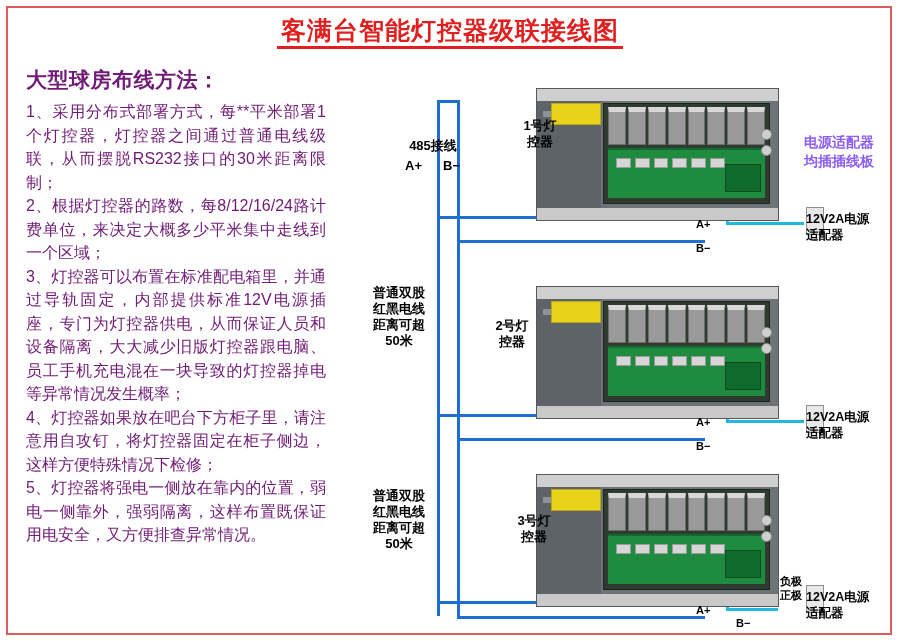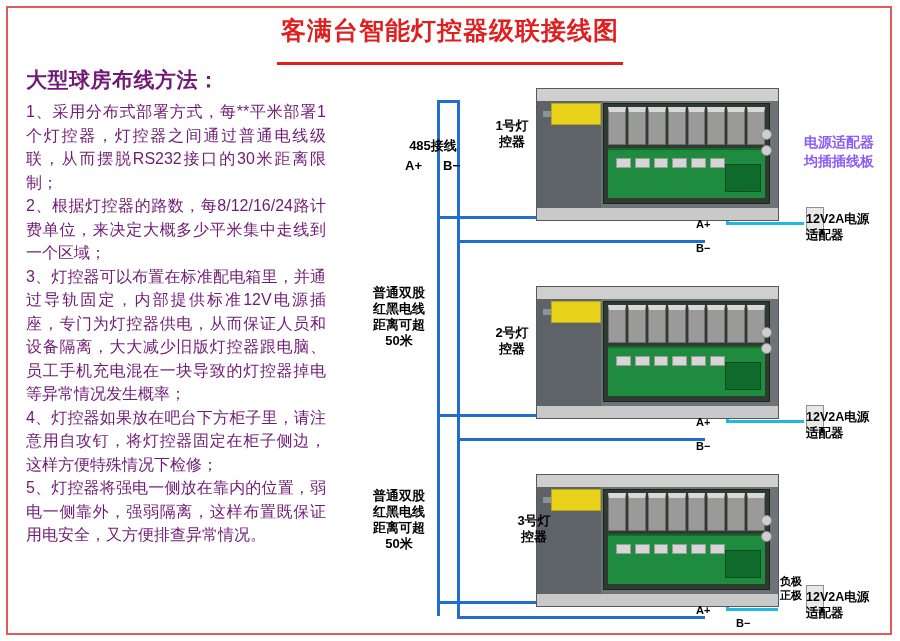--- a/index.html
+++ b/index.html
@@ -1,20 +1,20 @@
 <!DOCTYPE html>
 <html><head>
 <meta charset="utf-8">
 <style>
   html,body{margin:0;padding:0;background:#ffffff;}
   body{font-family:"Liberation Sans","DejaVu Sans",sans-serif;}
   #page{position:relative;width:900px;height:641px;background:#ffffff;overflow:hidden;}
   #frame{position:absolute;left:6px;top:6px;width:886px;height:629px;border:2px solid #e05a5a;box-sizing:border-box;}
   #title{position:absolute;left:0;top:14px;width:900px;text-align:center;color:#e01f1f;font-weight:bold;font-size:25px;letter-spacing:1px;}
-  #title .u{border-bottom:3px solid #e01f1f;padding:0 4px 18px 4px;}
+  #title .u{border-bottom:3px solid #e01f1f;padding:0 4px 2px 4px;}
   
   #left{position:absolute;left:26px;top:66px;width:300px;color:#701a75;}
   #left h2{margin:0 0 6px 0;font-size:21px;font-weight:bold;letter-spacing:0.5px;}
   #left p{margin:0;font-size:16px;line-height:23.5px;text-align:justify;}
   
   .unit{position:absolute;width:240px;height:131px;background:#6e7378;border:1px solid #55585c;box-sizing:border-box;overflow:hidden;}
   .unit .bezeltop{position:absolute;left:0;top:0;width:100%;height:12px;background:#cfcfcf;}
   .unit .bezelbot{position:absolute;left:0;bottom:0;width:100%;height:12px;background:#c9c9c9;}
   .unit .yellowlbl{position:absolute;left:14px;top:14px;width:48px;height:20px;background:#e8d21a;border:1px solid #b9a915;}
   .unit .board{position:absolute;left:66px;top:14px;right:8px;bottom:16px;background:#2f3a30;border:1px solid #1d241e;}
@@ -120,21 +120,21 @@
             <div class="chip"></div>
             <div class="chip"></div>
             <div class="chip"></div>
         </div>
         <div class="greenconn"></div>
       </div>
     </div>
     <div class="knob" style="right:6px;top:40px;"></div>
     <div class="knob" style="right:6px;top:56px;"></div>
   </div>
-  <div class="lbl center" style="left:486px;top:118px;width:52px;white-space:pre-line;">1号灯
+  <div class="lbl center" style="left:514px;top:118px;width:52px;white-space:pre-line;">1号灯
 控器</div>
   <div class="tiny" style="left:696px;top:218px;">A+</div>
   <div class="tiny" style="left:696px;top:242px;">B−</div>
 
   <div class="unit" style="left:536px;top:286px;width:243px;height:133px;">
     <div class="bezeltop"></div>
     <div class="bezelbot"></div>
     <div class="sidebar-l">
         <div class="strip"></div>
       </div>
@@ -170,21 +170,21 @@
             <div class="chip"></div>
             <div class="chip"></div>
             <div class="chip"></div>
         </div>
         <div class="greenconn"></div>
       </div>
     </div>
     <div class="knob" style="right:6px;top:40px;"></div>
     <div class="knob" style="right:6px;top:56px;"></div>
   </div>
-  <div class="lbl center" style="left:486px;top:325px;width:52px;white-space:pre-line;text-align:center;">2号灯
+  <div class="lbl center" style="left:486px;top:318px;width:52px;white-space:pre-line;text-align:center;">2号灯
 控器</div>
   <div class="tiny" style="left:696px;top:416px;">A+</div>
   <div class="tiny" style="left:696px;top:440px;">B−</div>
 
   <div class="unit" style="left:536px;top:474px;width:243px;height:133px;">
     <div class="bezeltop"></div>
     <div class="bezelbot"></div>
     <div class="sidebar-l">
         <div class="strip"></div>
       </div>

